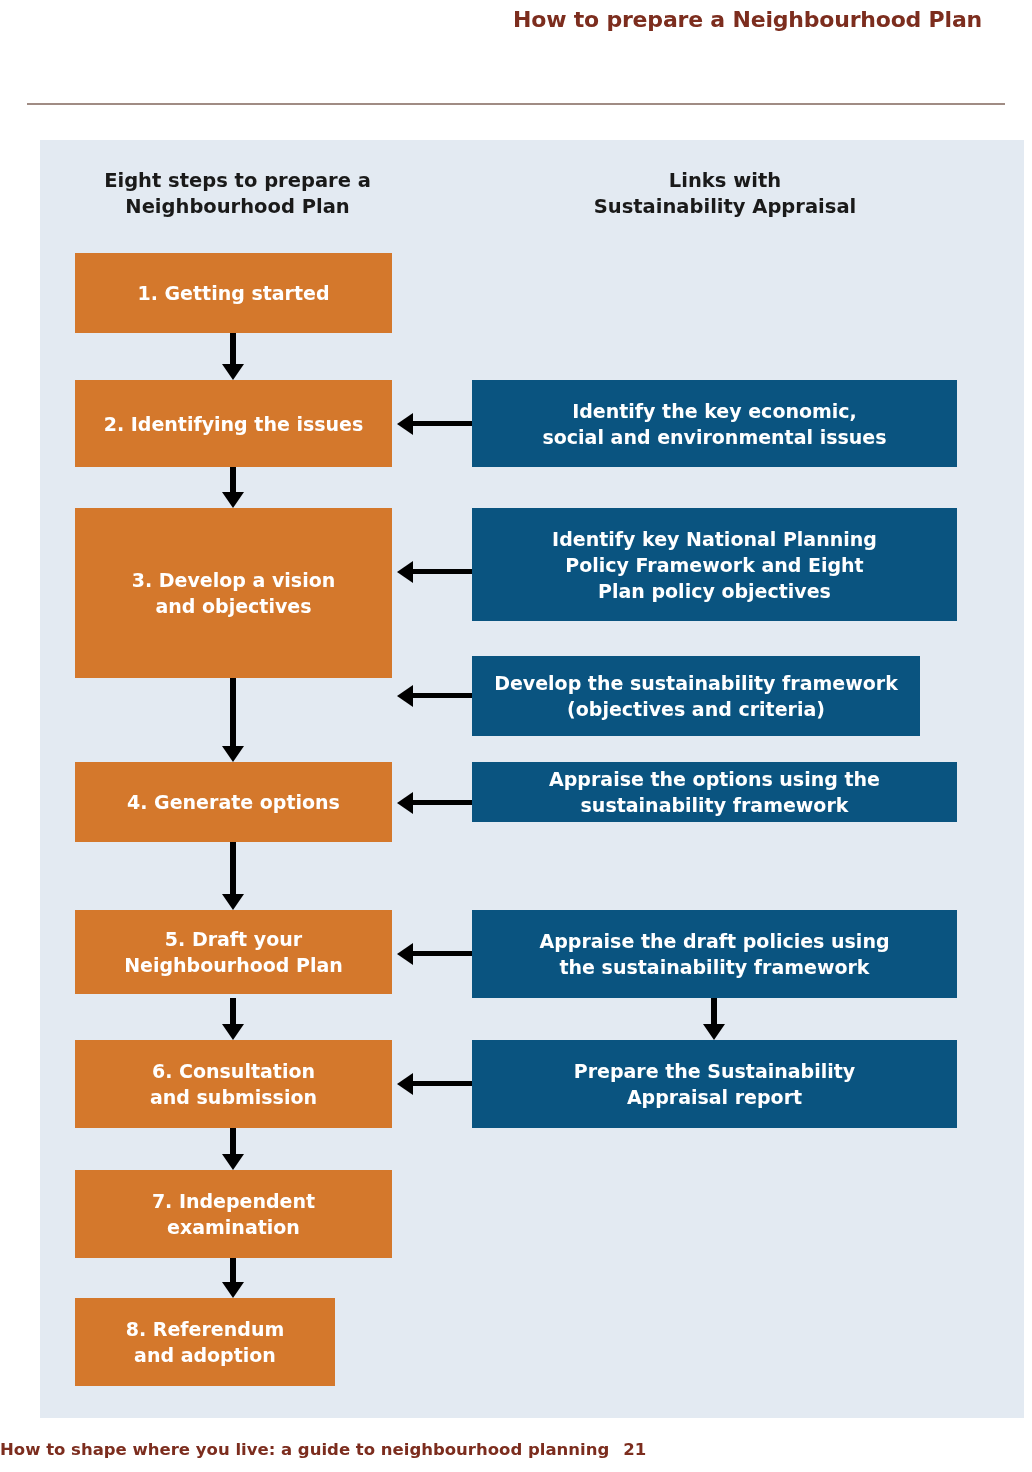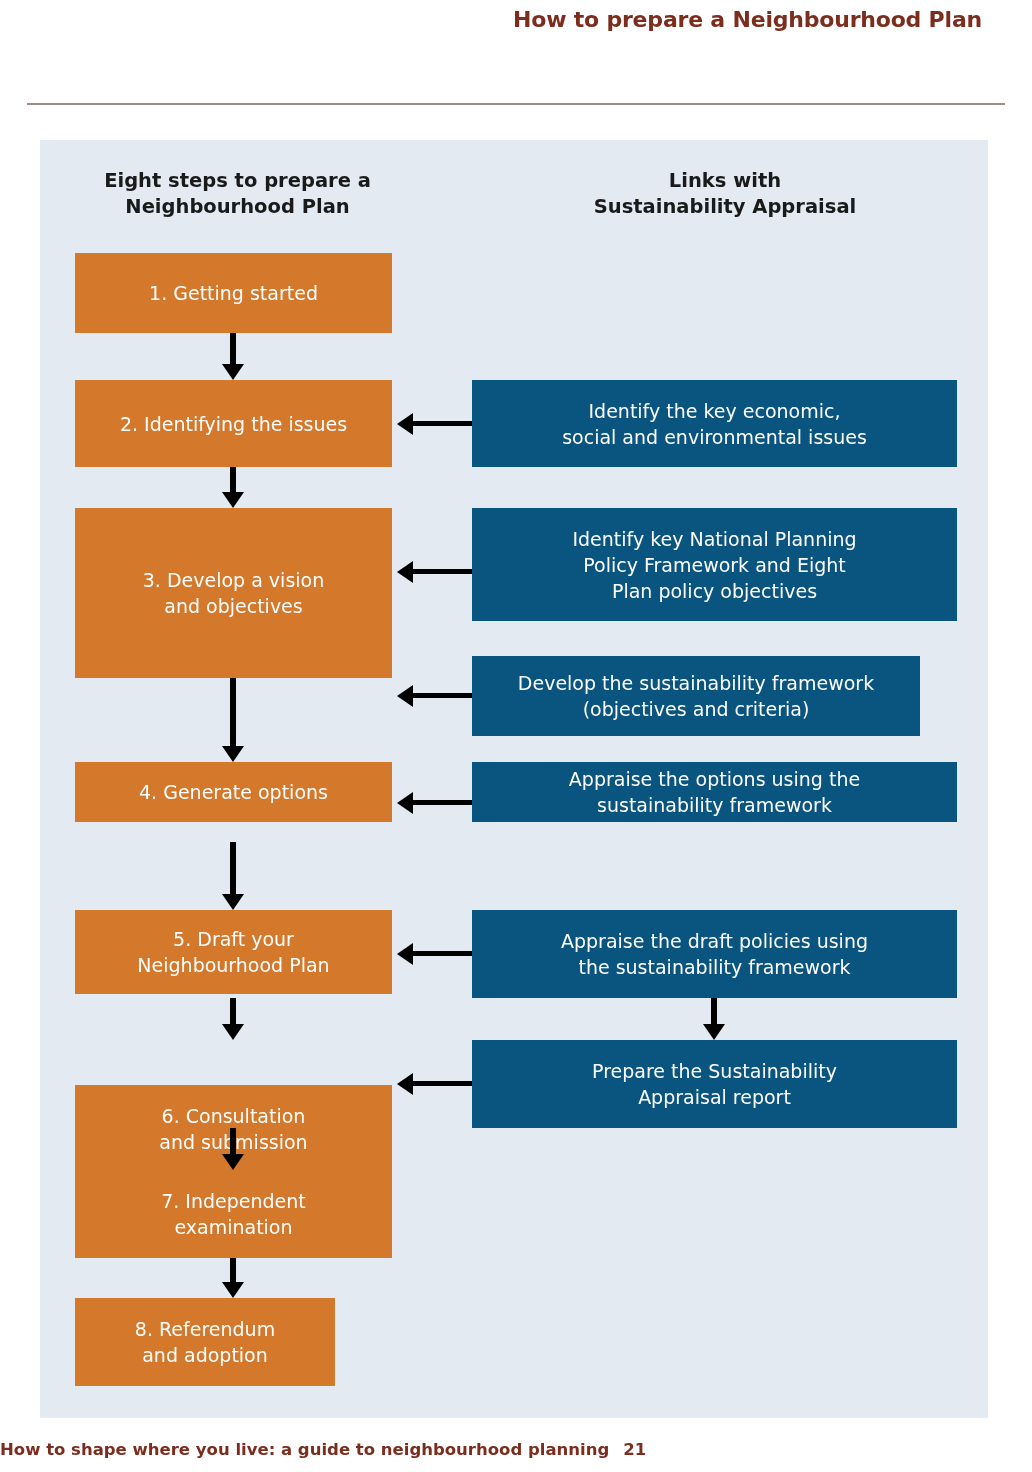--- a/index.html
+++ b/index.html
@@ -42,20 +42,21 @@
   }
 
   
   #diagram-panel {
     position: absolute;
     left: 40px;
     top: 140px;
     width: 948px;
     height: 1278px;
     background: #E3EAF2;
+    padding-left: 36px;
   }
 
   .col-heading {
     position: absolute;
     text-align: center;
     font-size: 19.5px;
     font-weight: bold;
     color: #1A1A1A;
     line-height: 26px;
     white-space: pre-line;
@@ -64,21 +65,21 @@
   #col-heading-right { left: 430px; top: 28px; width: 510px; }
 
   
   .node {
     position: absolute;
     display: flex;
     align-items: center;
     justify-content: center;
     text-align: center;
     color: #FFFFFF;
-    font-weight: normal;
+    font-weight: bold;
     font-size: 19px;
     line-height: 26px;
     white-space: pre-line;
     box-sizing: border-box;
     padding: 2px 6px;
   }
   .node.step   { background: #D4782C; }
   .node.sa     { background: #0A5480; }
 
   
@@ -143,26 +144,26 @@
   <div class="col-heading" id="col-heading-right">Links with
 Sustainability Appraisal</div>
 
   <div class="node step" style="left:35px; top:113px; width:317px; height:80px;">1. Getting started</div>
 
   <div class="node step" style="left:35px; top:240px; width:317px; height:87px;">2. Identifying the issues</div>
 
   <div class="node step" style="left:35px; top:368px; width:317px; height:170px;">3. Develop a vision
 and objectives</div>
 
-  <div class="node step" style="left:35px; top:622px; width:317px; height:60px;">4. Generate options</div>
+  <div class="node step" style="left:35px; top:622px; width:317px; height:80px;">4. Generate options</div>
 
   <div class="node step" style="left:35px; top:770px; width:317px; height:84px;">5. Draft your
 Neighbourhood Plan</div>
 
-  <div class="node step" style="left:35px; top:900px; width:317px; height:88px;margin-top:45px;">6. Consultation
+  <div class="node step" style="left:35px; top:900px; width:317px; height:88px;">6. Consultation
 and submission</div>
 
   <div class="node step" style="left:35px; top:1030px; width:317px; height:88px;">7. Independent
 examination</div>
 
   <div class="node step" style="left:35px; top:1158px; width:260px; height:88px;">8. Referendum
 and adoption</div>
 
   <div class="node sa" style="left:432px; top:240px; width:485px; height:87px;">Identify the key economic,
 social and environmental issues</div>

